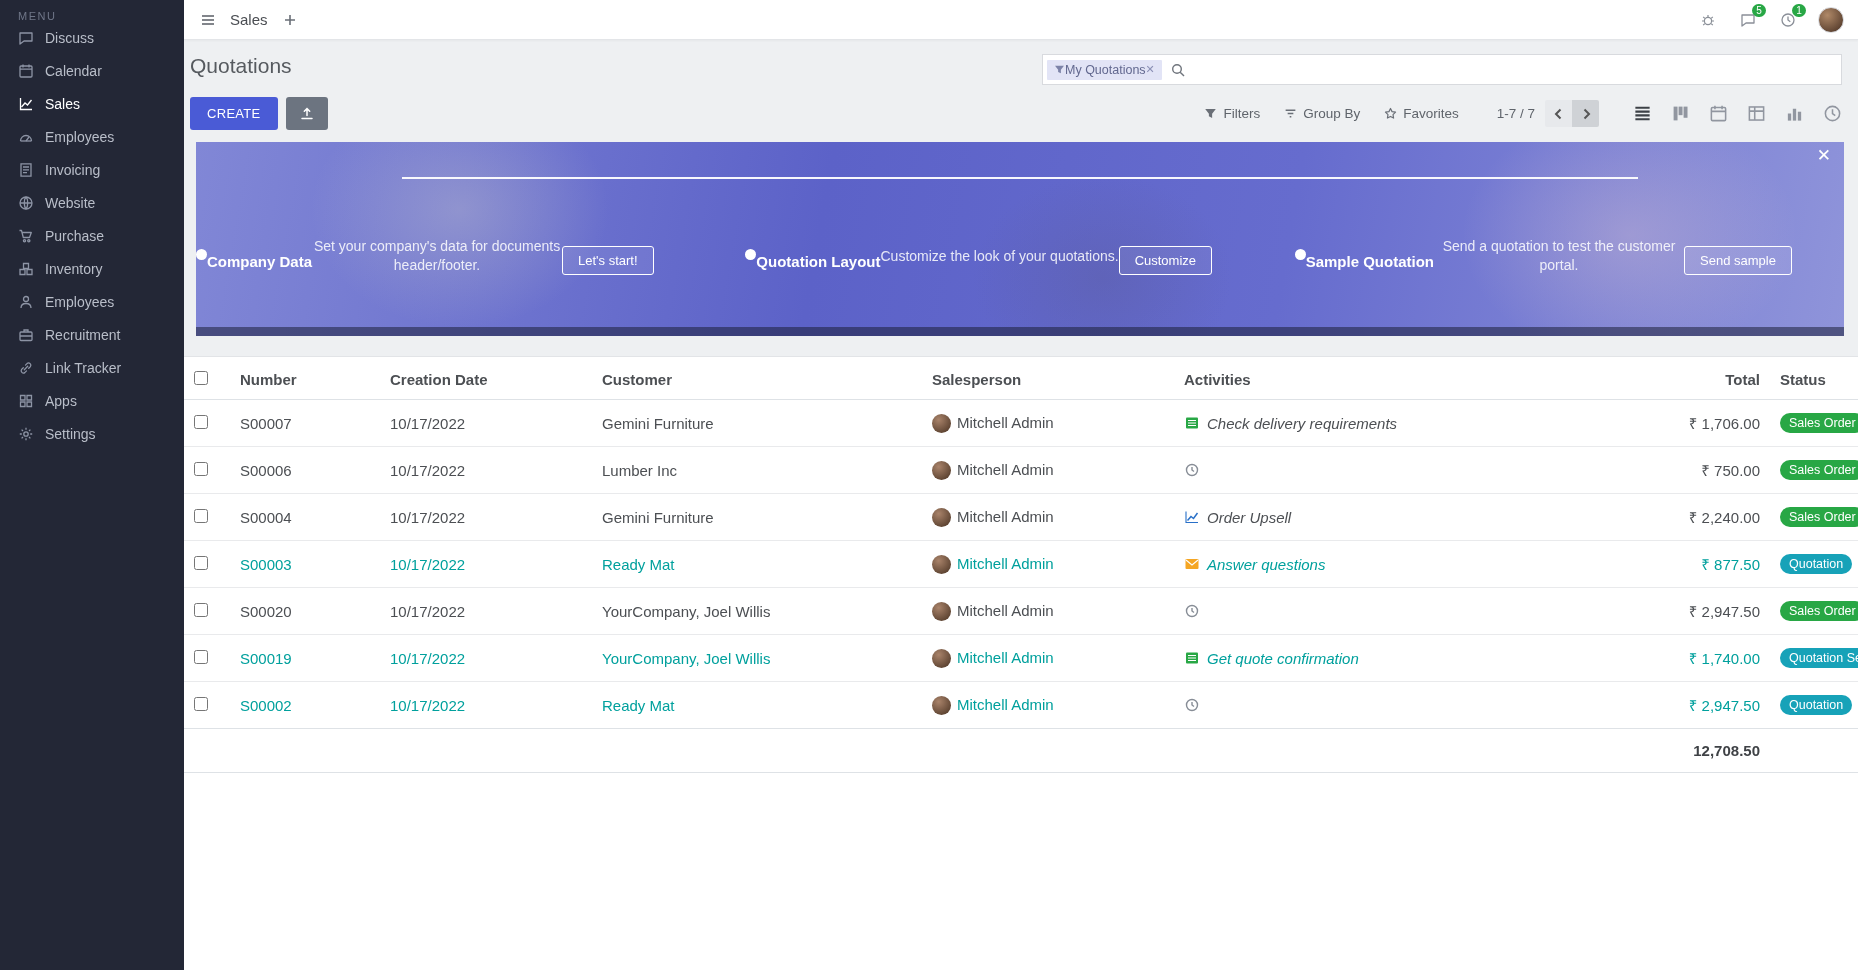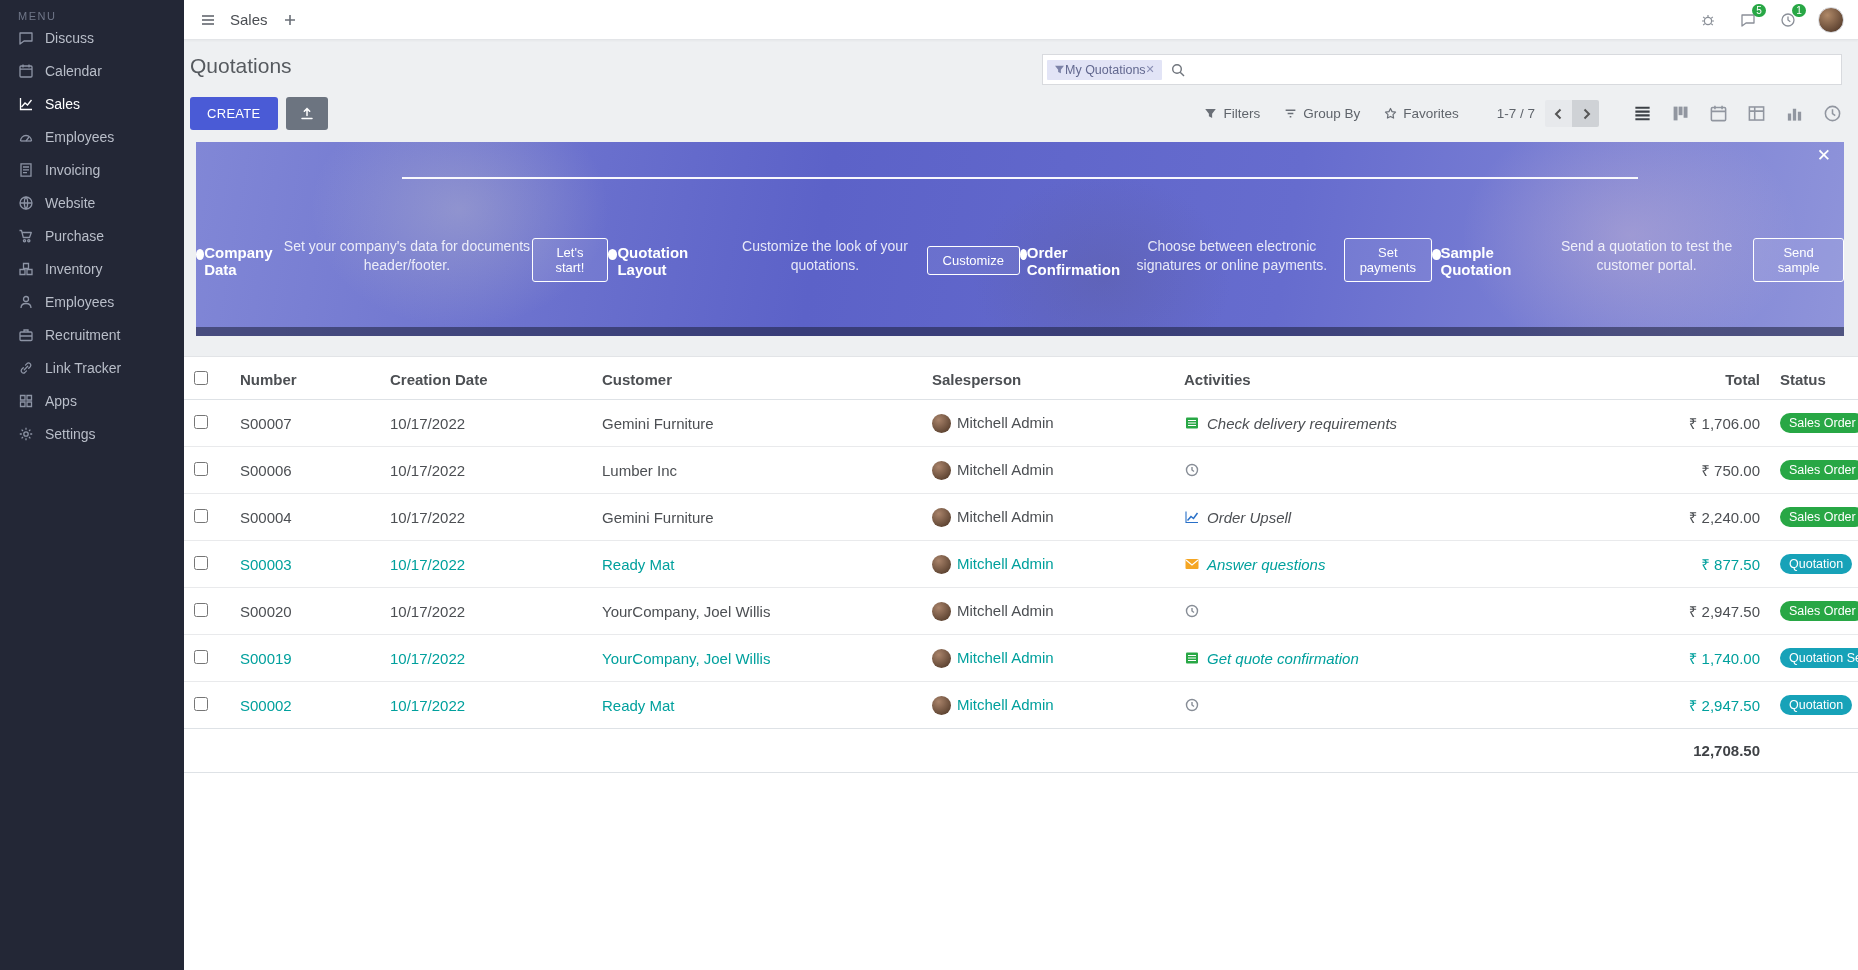--- a/index.html
+++ b/index.html
@@ -340,26 +340,20 @@
           <span class="dot"></span>
           <div class="step-title">Company Data</div>
           <div class="step-desc">Set your company's data for documents header/footer.</div>
           <button class="step-btn">Let's start!</button>
         </div>
         <div class="step">
           <span class="dot"></span>
           <div class="step-title">Quotation Layout</div>
           <div class="step-desc">Customize the look of your quotations.</div>
           <button class="step-btn">Customize</button>
-        </div>
-        <div class="step">
-          <span class="dot"></span>
-          <div class="step-title">Order Confirmation</div>
-          <div class="step-desc">Choose between electronic signatures or online payments.</div>
-          <button class="step-btn">Set payments</button>
         </div>
         <div class="step">
           <span class="dot"></span>
           <div class="step-title">Sample Quotation</div>
           <div class="step-desc">Send a quotation to test the customer portal.</div>
           <button class="step-btn">Send sample</button>
         </div>
       </div>
     </div>
 

